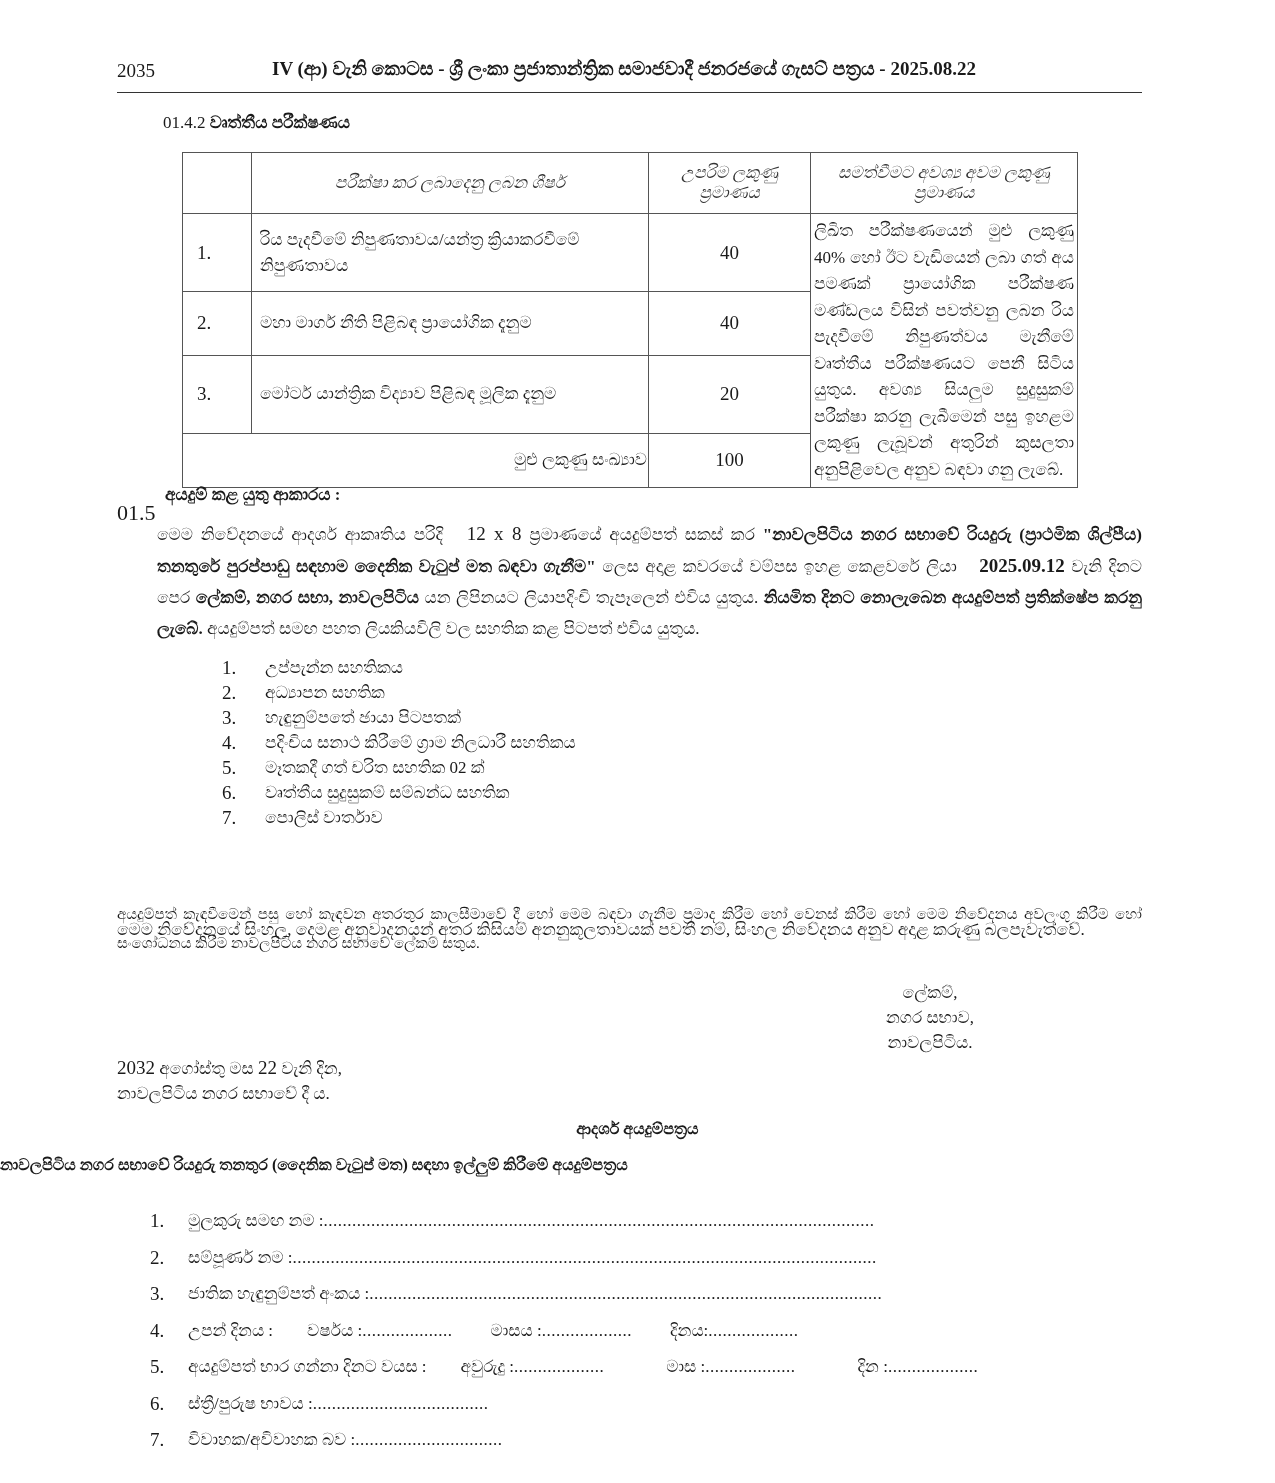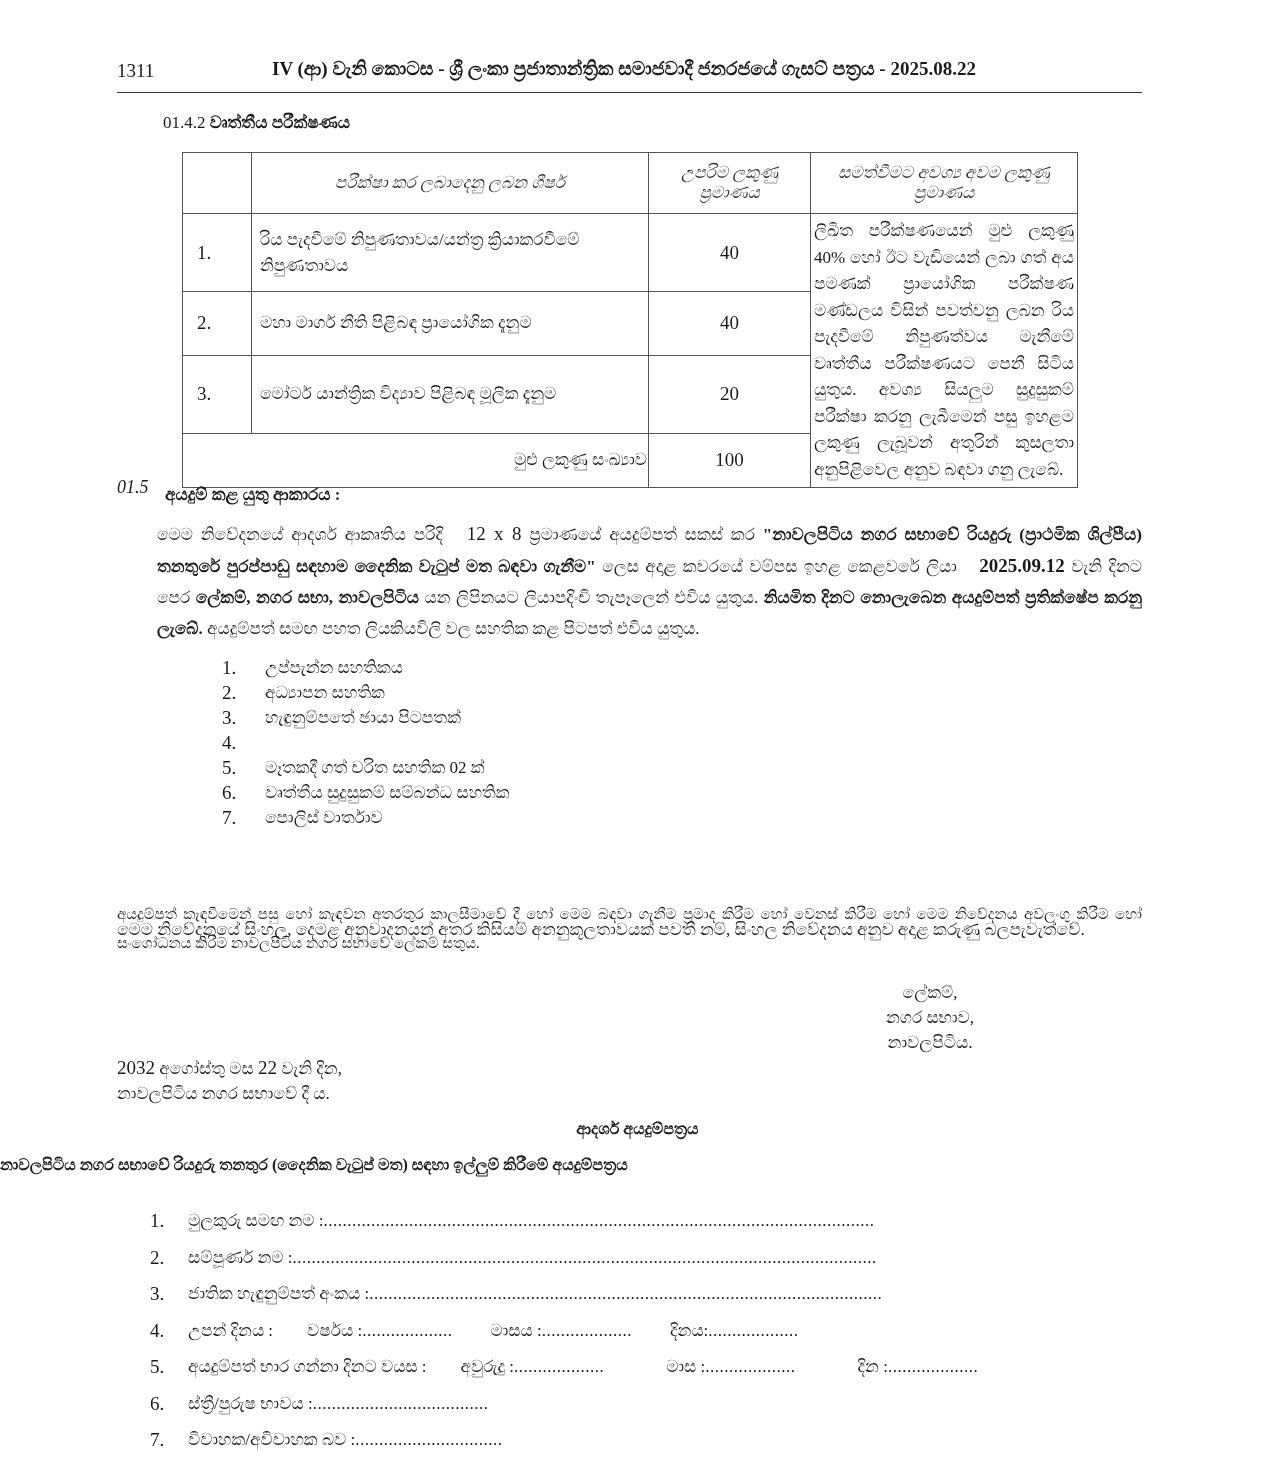--- a/index.html
+++ b/index.html
@@ -24,21 +24,21 @@
   td.no { padding-left: 14px; font-size: 19px; }
   td.subj { padding: 4px 8px; line-height: 26px; }
   td.max { text-align: center; font-size: 19px; }
   td.req { padding: 4px 3px; line-height: 26.5px; text-align: justify; vertical-align: top; }
   tr.r1 td { height: 56px; }
   tr.r2 td { height: 44px; }
   tr.r3 td { height: 56px; }
   tr.rt td { height: 42px; }
   td.total-label { padding-left: 10px; text-align: right; }
 
-  .s15-num { left: 117px; top: 477px; font-size: 18px; font-style: italic; }
+  .s15-num { left: 117px; top: 500px; font-size: 22px; }
   .s15-title { left: 165px; top: 485px; font-size: 17px; font-weight: bold; }
   .para { left: 157px; top: 518px; width: 985px; line-height: 31px; text-align: justify; font-size: 17px; }
   .para b { font-weight: bold; }
   .para .num { font-size: 19px; margin-left: 16px; }
 
   .doclist { left: 222px; top: 655px; font-size: 17px; line-height: 25px; }
   .doclist .item { display: flex; }
   .doclist .n { width: 43px; font-size: 19px; }
 
   .para2 { left: 117px; top: 900px; width: 1025px; line-height: 29px; text-align: justify; font-size: 15px; }
@@ -55,21 +55,21 @@
   .frow { height: 36.5px; display: flex; align-items: center; white-space: nowrap; }
   .frow .n { width: 38px; font-size: 19px; }
   .dots { letter-spacing: 0.5px; }
   .sp1 { display: inline-block; width: 34px; }
   .sp2 { display: inline-block; width: 38px; }
   .sp3 { display: inline-block; width: 62px; }
 </style>
 </head>
 <body>
 
-<div class="abs header-page">1311</div>
+<div class="abs header-page">2035</div>
 <div class="abs header-title">IV (ආ) වැනි කොටස - ශ්‍රී ලංකා ප්‍රජාතාන්ත්‍රික සමාජවාදී ජනරජයේ ගැසට් පත්‍රය - 2025.08.22</div>
 <div class="abs header-rule"></div>
 
 <div class="abs sec-title">
   <span>01.4.2</span>
   <b>වෘත්තීය පරීක්ෂණය</b>
 </div>
 
 <table class="exam">
   <tbody>
@@ -115,20 +115,21 @@
   <div class="item">
       <span class="n">2.</span>
       <span>අධ්‍යාපන සහතික</span>
     </div>
   <div class="item">
       <span class="n">3.</span>
       <span>හැඳුනුම්පතේ ඡායා පිටපතක්</span>
     </div>
   <div class="item">
       <span class="n">4.</span>
+      <span>පදිංචිය සනාථ කිරීමේ ග්‍රාම නිලධාරී සහතිකය</span>
     </div>
   <div class="item">
       <span class="n">5.</span>
       <span>මෑතකදී ගත් චරිත සහතික 02 ක්</span>
     </div>
   <div class="item">
       <span class="n">6.</span>
       <span>වෘත්තීය සුදුසුකම් සම්බන්ධ සහතික</span>
     </div>
   <div class="item">

